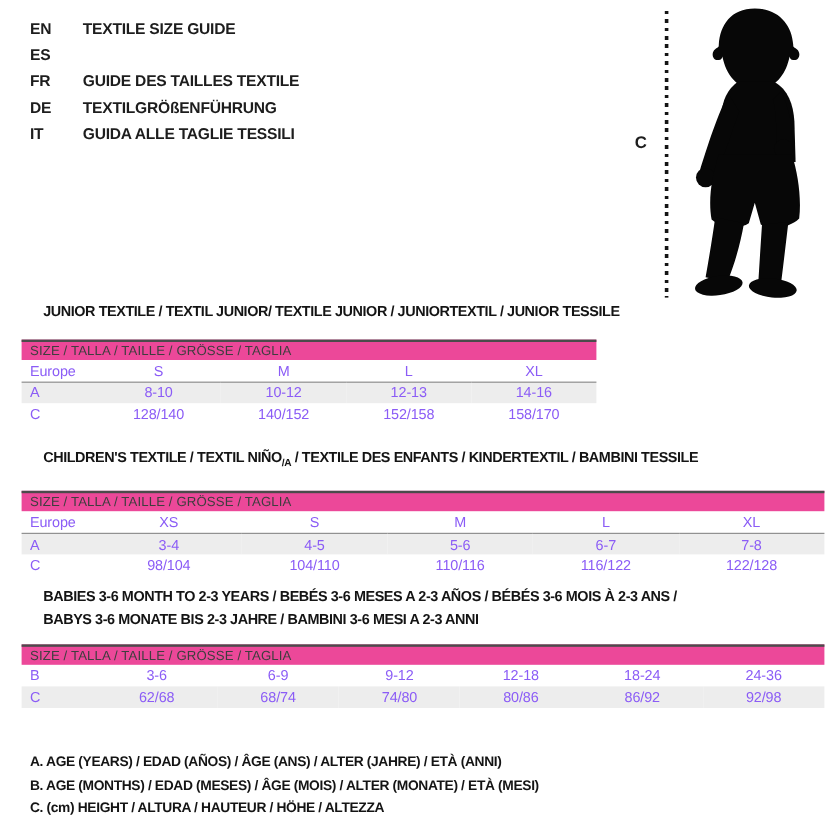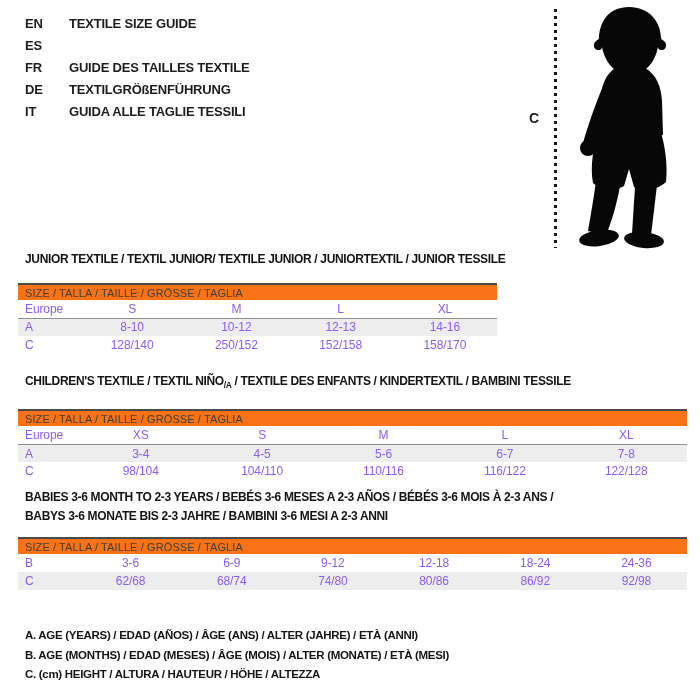--- a/index.html
+++ b/index.html
@@ -30,32 +30,32 @@
   .toddler-wrap { position:absolute; left:563px; top:5px; width:134px; height:244px; }
   .toddler-wrap svg { width:100%; height:100%; display:block; }
 
   
   .size-section { position:absolute; left:18px; }
   .s0 { top:250px; width:479px; }
   .s1 { top:372px; width:669px; }
   .s2 { top:488px; width:669px; }
 
   .sec-title {
-    margin-left:7px;
+    margin-left:18px;
     font-weight:700; font-size:12px; letter-spacing:-0.35px;
     line-height:19px; color:#141414; white-space:nowrap;
   }
   .sec-title .subscript { font-size:8.5px; vertical-align:sub; }
 
   .table-wrap { margin-top:14px; }
   .s2 .table-wrap { margin-top:11px; }
 
   .size-bar {
     border-top:2px solid #4b4b4b;
-    background:#f97316;
+    background:#ec4899;
     height:17px; line-height:16px;
     padding-left:7px;
     font-size:11px; color:#3e3e3e; letter-spacing:0.1px;
     white-space:nowrap; overflow:hidden;
   }
 
   table { width:100%; border-collapse:collapse; table-layout:fixed; }
   col.label-col { width:62px; }
   td {
     height:18px; text-align:center; vertical-align:middle;
@@ -150,21 +150,21 @@
           <tr class="shaded divided">
             <td class="row-label">A</td>
             <td>8-10</td>
             <td>10-12</td>
             <td>12-13</td>
             <td>14-16</td>
           </tr>
           <tr>
             <td class="row-label">C</td>
             <td>128/140</td>
-            <td>250/152</td>
+            <td>140/152</td>
             <td>152/158</td>
             <td>158/170</td>
           </tr>
         </tbody>
       </table>
   </div>
 </section>
 
 <section class="size-section s1">
   <h2 class="sec-title">

